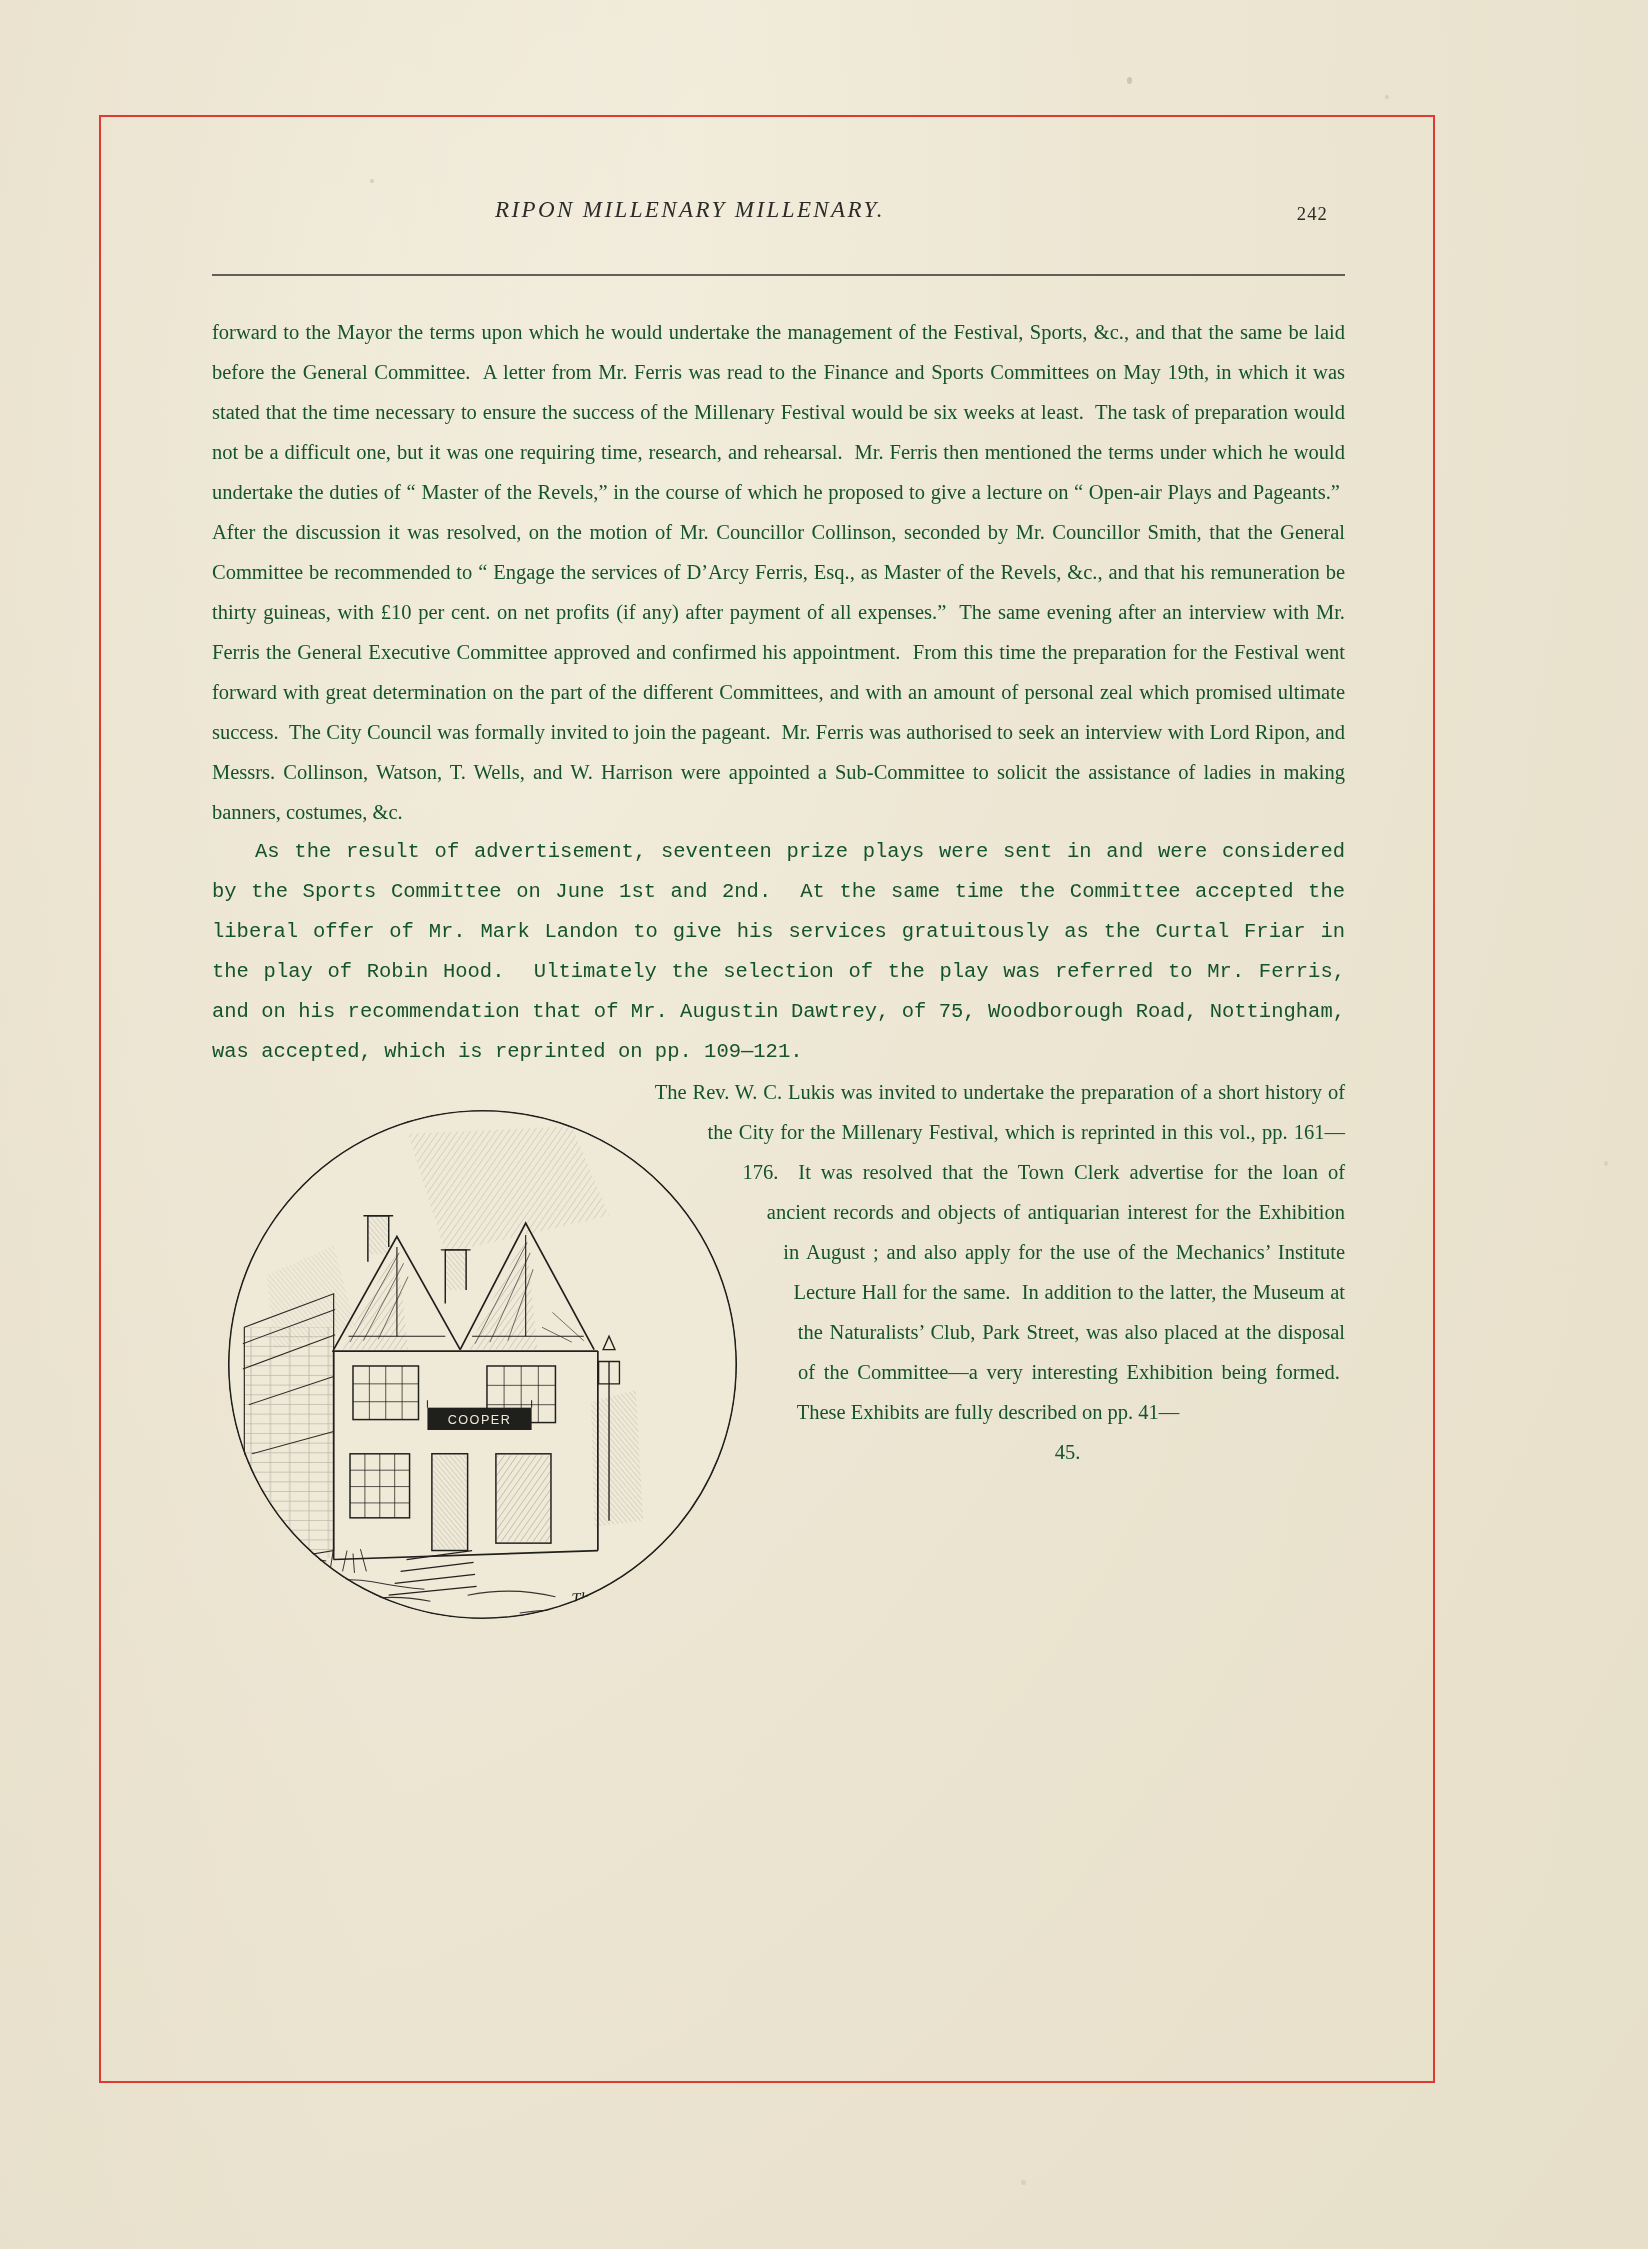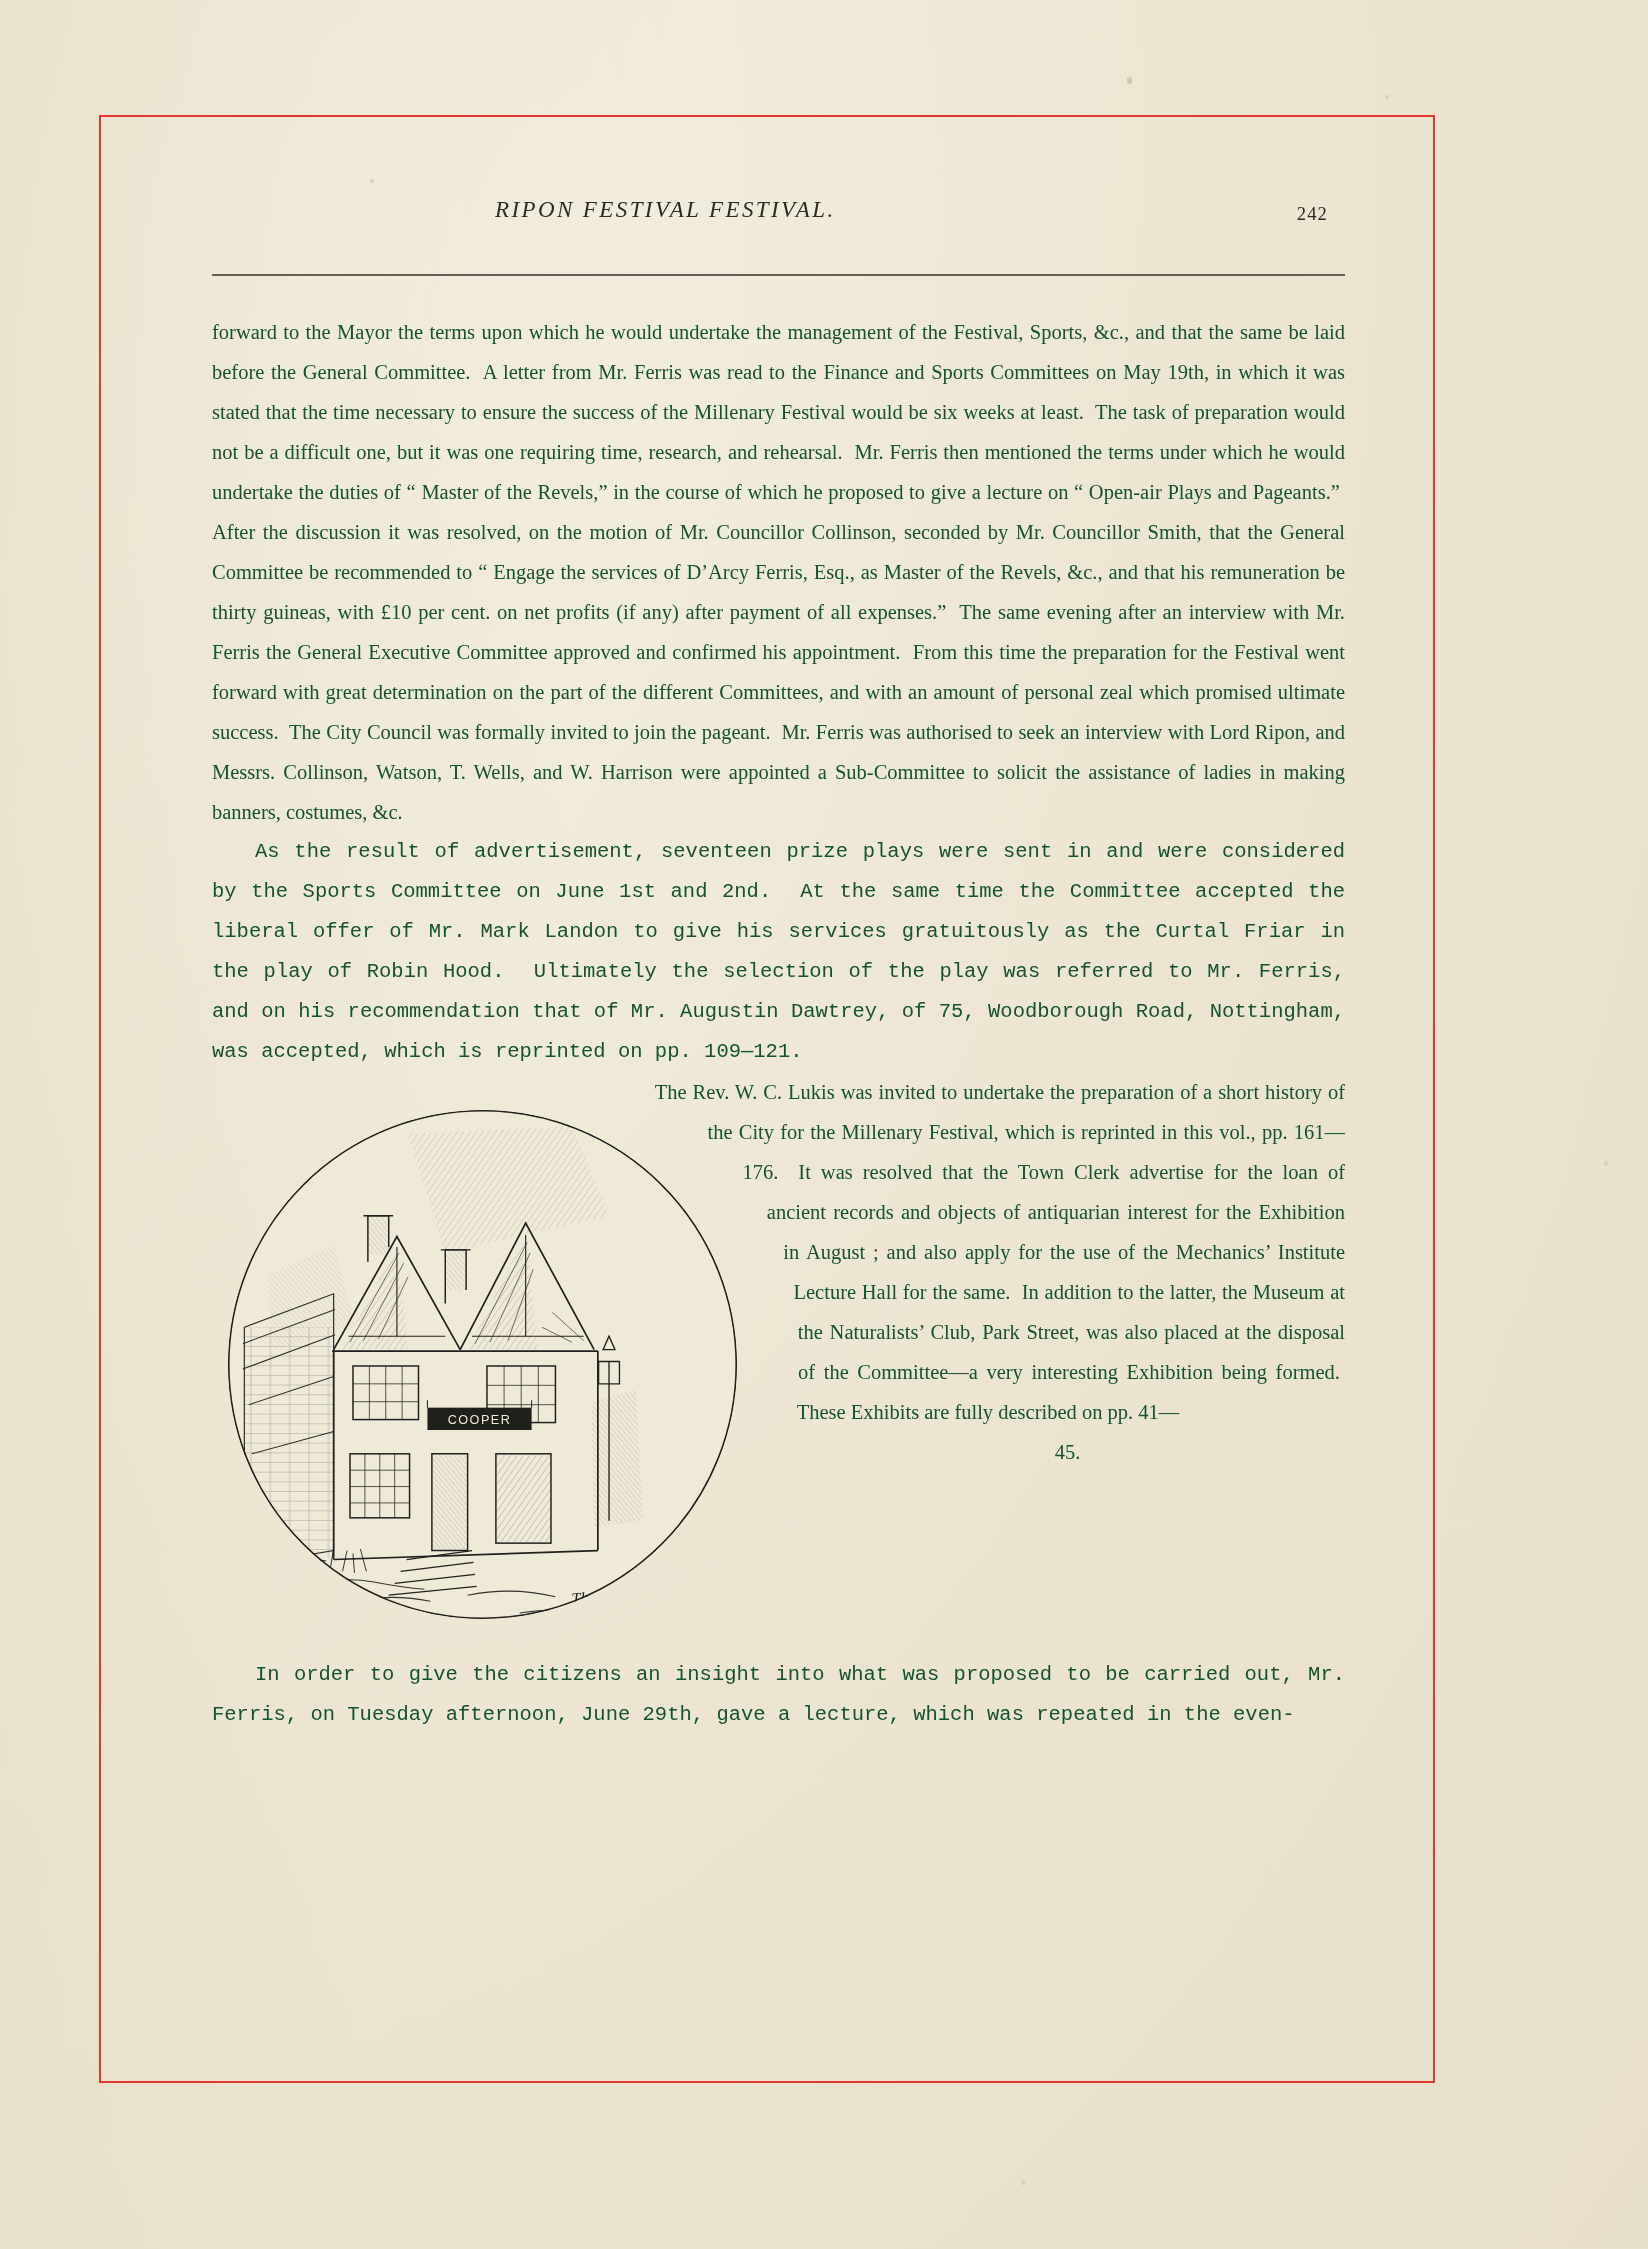--- a/index.html
+++ b/index.html
@@ -139,21 +139,21 @@
 
 <div class="speck" style="left:1127px;top:77px;width:5.2px;height:6.7px;"></div>
 <div class="speck" style="left:1385px;top:95px;width:3.7px;height:3.7px;opacity:.35;"></div>
 <div class="speck" style="left:370px;top:179px;width:3.7px;height:3.7px;opacity:.4;"></div>
 <div class="speck" style="left:1604px;top:1161px;width:3.7px;height:4.5px;opacity:.3;"></div>
 <div class="speck" style="left:1021px;top:2180px;width:4.5px;height:4.5px;opacity:.3;"></div>
 
 <div class="red-frame"></div>
 
 <div class="running-head">
-  <div class="head-title">RIPON FESTIVAL FESTIVAL.</div>
+  <div class="head-title">RIPON MILLENARY MILLENARY.</div>
   <div class="head-page-number">242</div>
 </div>
 <div class="head-rule"></div>
 
 <div class="textblock">
 
   <p class="para">forward to the Mayor the terms upon which he would undertake the management of the Festival, Sports, &amp;c., and that the same be laid before the General Committee.&nbsp; A letter from Mr. Ferris was read to the Finance and Sports Committees on May 19th, in which it was stated that the time necessary to ensure the success of the Millenary Festival would be six weeks at least.&nbsp; The task of preparation would not be a difficult one, but it was one requiring time, research, and rehearsal.&nbsp; Mr. Ferris then mentioned the terms under which he would undertake the duties of “ Master of the Revels,” in the course of which he proposed to give a lecture on “ Open-air Plays and Pageants.”&nbsp; After the discussion it was resolved, on the motion of Mr. Councillor Collinson, seconded by Mr. Councillor Smith, that the General Committee be recommended to “ Engage the services of D’Arcy Ferris, Esq., as Master of the Revels, &amp;c., and that his remuneration be thirty guineas, with £10 per cent. on net profits (if any) after payment of all expenses.”&nbsp; The same evening after an interview with Mr. Ferris the General Executive Committee approved and confirmed his appointment.&nbsp; From this time the preparation for the Festival went forward with great determination on the part of the different Committees, and with an amount of personal zeal which promised ultimate success.&nbsp; The City Council was formally invited to join the pageant.&nbsp; Mr. Ferris was authorised to seek an interview with Lord Ripon, and Messrs. Collinson, Watson, T. Wells, and W. Harrison were appointed a Sub-Committee to solicit the assistance of ladies in making banners, costumes, &amp;c.</p>
 
   <p class="para indent">As the result of advertisement, seventeen prize plays were sent in and were considered by the Sports Committee on June 1st and 2nd.&nbsp; At the same time the Committee accepted the liberal offer of Mr. Mark Landon to give his services gratuitously as the Curtal Friar in the play of Robin Hood.&nbsp; Ultimately the selection of the play was referred to Mr. Ferris, and on his recommendation that of Mr. Augustin Dawtrey, of 75, Woodborough Road, Nottingham, was accepted, which is reprinted on pp. 109—121.</p>
 
@@ -315,15 +315,14 @@
         </g>
       </svg>
     </div>
   </div>
 
   <p class="para"><span>The Rev. W. C. Lukis was invited to undertake the preparation of a short history of the City for the Millenary Festival, which is reprinted in this vol., pp. 161—176.&nbsp; It was resolved that the Town Clerk advertise for the loan of ancient records and objects of antiquarian interest for the Exhibition in August ; and also apply for the use of the Mechanics’ Institute Lecture Hall for the same.&nbsp; In addition to the latter, the Museum at the Naturalists’ Club, Park Street, was also placed at the disposal of the Committee—a very interesting Exhibition being formed.&nbsp; These Exhibits are fully described on pp. 41—</span></p>
   <div class="page-45">45.</div>
 
   <div class="clearer"></div>
 
-  <p class="para indent">In order to give the citizens an insight into what was proposed to be carried out, Mr. Ferris, on Tuesday afternoon, June 29th, gave a lecture, which was repeated in the even-</p>
 </div>
 
 
 </body></html>

